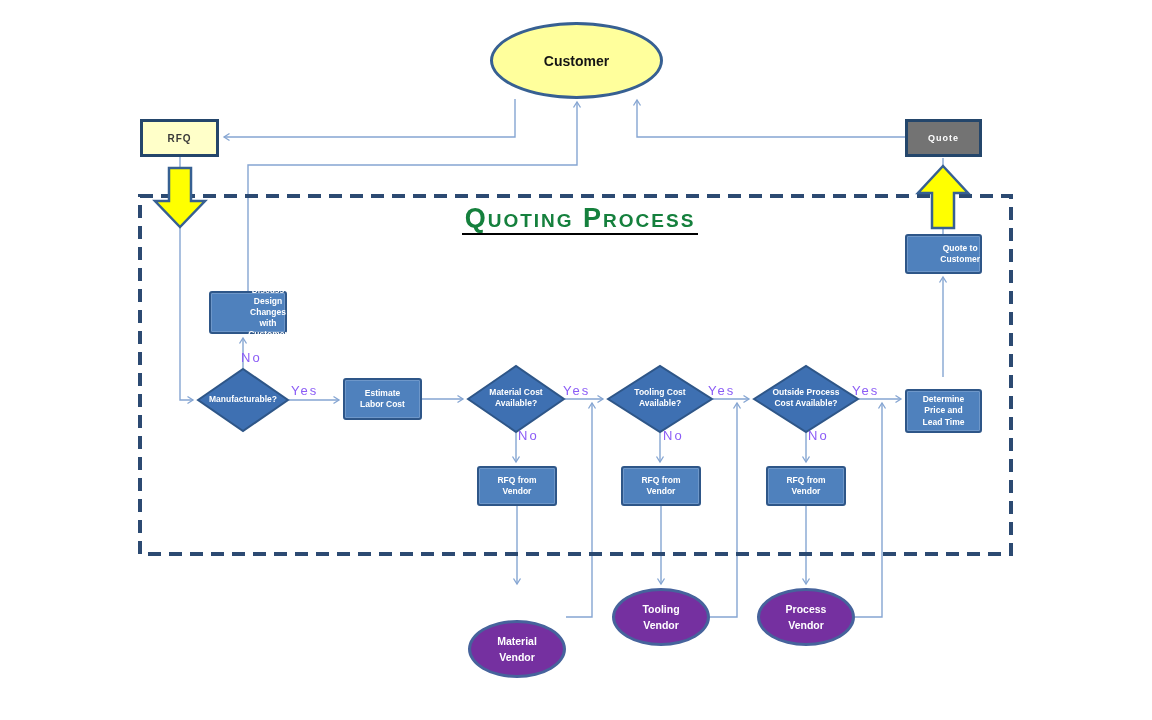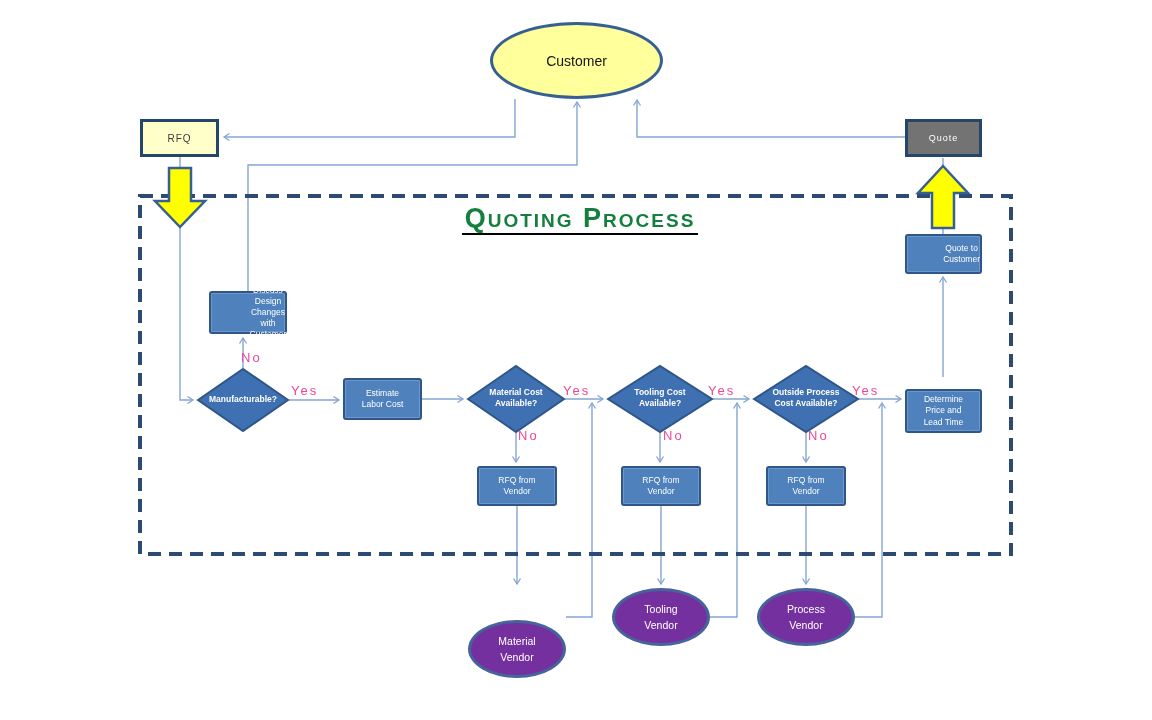--- a/index.html
+++ b/index.html
@@ -1,33 +1,33 @@
 <!DOCTYPE html>
 <html><head>
 <meta charset="utf-8">
 <style>
   html,body{margin:0;padding:0;background:#fff;}
   .stage{position:relative;width:1152px;height:720px;background:#ffffff;
          font-family:"Liberation Sans",sans-serif;overflow:hidden;}
   svg.layer{position:absolute;left:0;top:0;}
   .conn{fill:none;stroke:#85A5D2;stroke-width:1.4;}
   .node{position:absolute;display:flex;align-items:center;justify-content:center;
-        text-align:center;font-weight:normal;color:#fff;box-sizing:border-box;
+        text-align:center;font-weight:bold;color:#fff;box-sizing:border-box;
         white-space:pre-line;}
   .proc{background:#4F81BD;border:2px solid #2E5688;border-radius:3px;
         font-size:8.5px;line-height:1.3;box-shadow:inset 0 0 0 1px rgba(255,255,255,.18);}
   .term-yellow{background:#FFFFC9;border:3px solid #24466B;color:#3a3a3a;
         font-size:10px;letter-spacing:1px;}
   .term-green{background:#737373;border:3px solid #24466B;font-size:9px;letter-spacing:1px;}
   .ellipse{border-radius:50%;}
   .customer{background:#FFFF9C;border:3px solid #376092;color:#141414;font-size:14px;}
   .vendor{background:#7530A0;border:3px solid #46639C;font-size:10.5px;line-height:1.55;}
   .diamond-label{position:absolute;font-weight:bold;color:#fff;font-size:8.5px;
         line-height:1.3;text-align:center;white-space:pre-line;}
-  .edge-label{position:absolute;color:#ec4899;font-size:13px;letter-spacing:2px;}
+  .edge-label{position:absolute;color:#8b5cf6;font-size:13px;letter-spacing:2px;}
   .title{position:absolute;left:400px;top:203px;width:360px;text-align:center;
         font-size:27px;font-weight:bold;font-variant:small-caps;letter-spacing:2px;color:#15803d;}
   .title span{border-bottom:2.5px solid #000;padding:0 3px;}
 </style>
 </head>
 <body>
 
 <div class="stage">
 
   <svg class="layer" width="1152" height="720" viewBox="0 0 1152 720">

